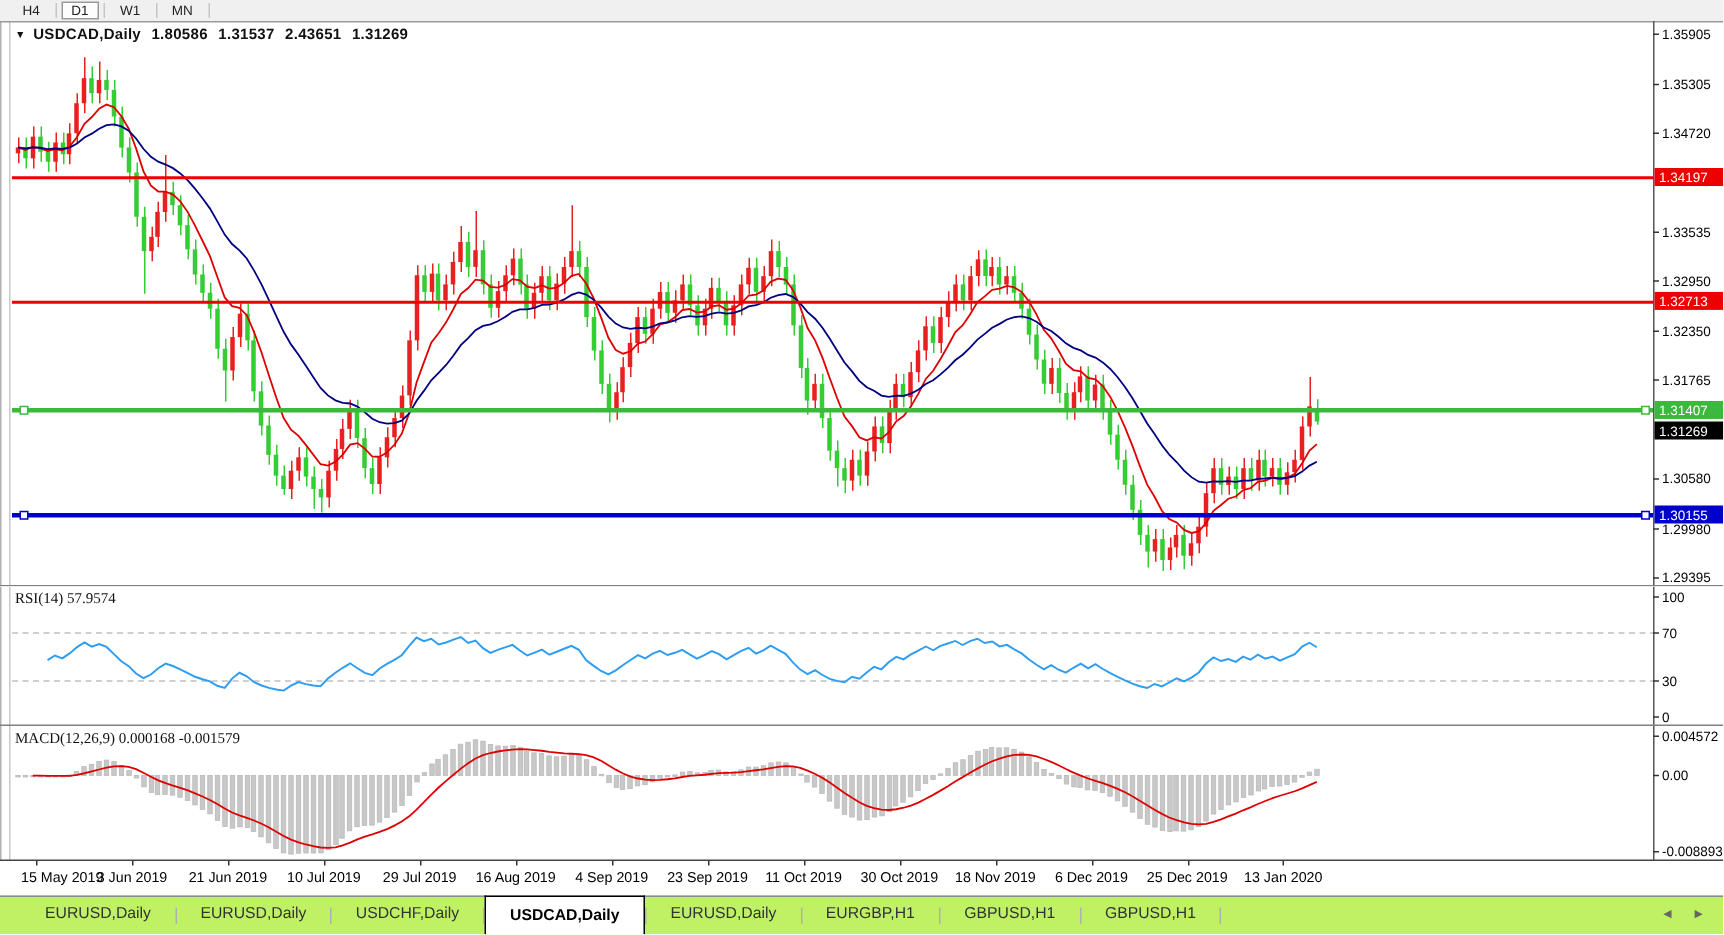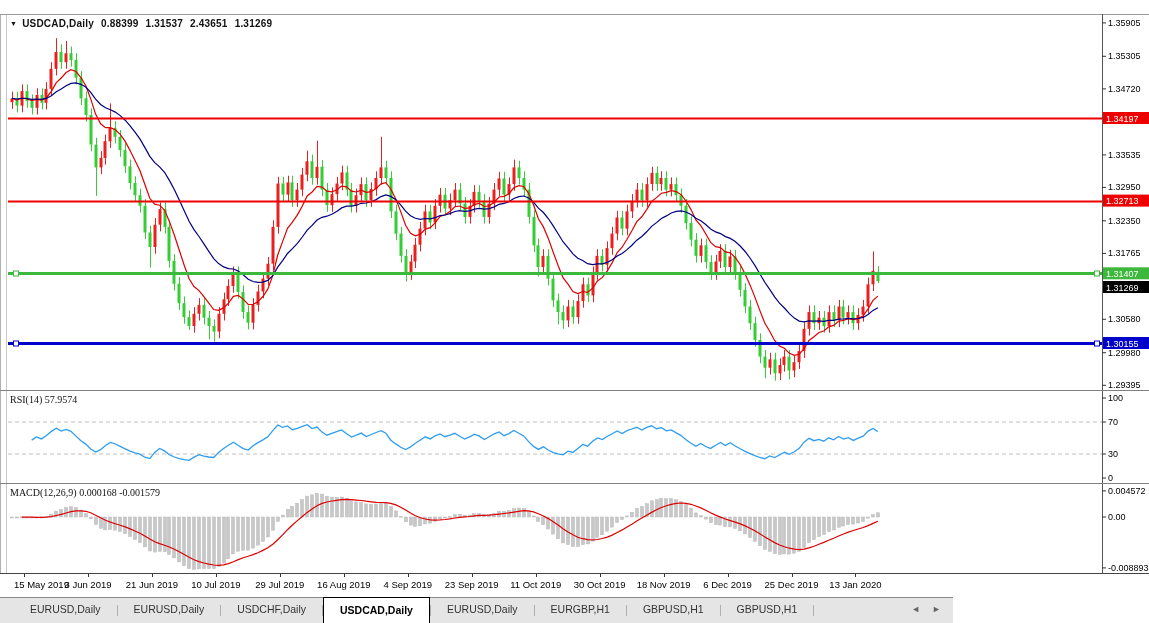--- a/index.html
+++ b/index.html
@@ -22,34 +22,44 @@
   #date-axis{top:574px;height:23px;position:absolute;left:0;width:1149px;background:#fff;padding-left:12px;}
   svg{display:block;}
 
   #chart-title{position:absolute;left:10px;top:4px;font-size:10px;font-weight:700;color:#111;
                letter-spacing:0.2px;}
   #chart-title .tri{font-size:7px;margin-right:5px;position:relative;top:-1px;}
   #chart-title span{margin-right:4px;}
   .pane-label{position:absolute;left:10px;top:3px;font-size:10px;color:#111;font-family:Liberation Serif, serif;}
 
   
-  #tab-bar{position:absolute;left:0;top:597px;width:953px;height:26px;background:#e5e5e5;
+  #tab-bar{position:absolute;left:0;top:597px;width:1149px;height:26px;background:#bef264;
            border-top:1px solid #8a8a8a;box-sizing:border-box;display:flex;align-items:stretch;}
   #tabs{display:flex;padding-left:14px;}
   .tab{font-size:10.5px;color:#333;padding:5px 16px 0 16px;white-space:nowrap;cursor:default;}
   .tab.active{background:#ffffff;border:1px solid #000;border-bottom:none;margin-top:-1px;
               font-weight:700;color:#000;padding-top:6px;}
   .tabsep{width:1px;background:#b0b0b0;margin:7px 0;}
   #tab-scroll{margin-left:auto;display:flex;gap:12px;padding:6px 12px 0 0;color:#666;font-size:9px;}
 </style>
 </head>
 <body>
 
 <div id="app">
 
+  <div id="toolbar">
+      <button class="tf">H4</button>
+      <span class="tfsep"></span>
+      <button class="tf active">D1</button>
+      <span class="tfsep"></span>
+      <button class="tf">W1</button>
+      <span class="tfsep"></span>
+      <button class="tf">MN</button>
+      <span class="tfsep"></span>
+    </div>
 
   <div id="main-pane" class="pane">
     <svg id="main-svg" width="1149" height="377" viewBox="0 0 1149 377">
         <line x1="0.5" y1="0" x2="0.5" y2="377" stroke="#b0b0b0"></line>
         <line x1="6.5" y1="0" x2="6.5" y2="377" stroke="#c8c8c8"></line>
         <line x1="0" y1="0.5" x2="1149" y2="0.5" stroke="#9a9a9a"></line>
         <g>
           <line x1="12.5" y1="77.7" x2="12.5" y2="94.9" stroke="#e82020" stroke-width="1"></line>
           <rect x="10.5" y="84.3" width="3" height="3.9" fill="#e82020"></rect>
           <line x1="17.5" y1="77.7" x2="17.5" y2="98.3" stroke="#35cc35" stroke-width="1"></line>
@@ -443,21 +453,21 @@
         <rect x="1103" y="253.3" width="46" height="12" fill="#3cb83c"></rect>
         <text x="1106" y="262.8" font-size="9" fill="#ffffff" font-family="Liberation Sans, sans-serif">1.31407</text>
         <rect x="1103" y="323.0" width="46" height="12" fill="#0000cc"></rect>
         <text x="1106" y="332.5" font-size="9" fill="#ffffff" font-family="Liberation Sans, sans-serif">1.30155</text>
         <rect x="1103" y="267.0" width="46" height="12" fill="#000000"></rect>
         <text x="1106" y="276.5" font-size="9" fill="#ffffff" font-family="Liberation Sans, sans-serif">1.31269</text>
         <line x1="0" y1="376.5" x2="1149" y2="376.5" stroke="#808080"></line>
       </svg>
     <div id="chart-title">
       <span class="tri">▼</span><span>USDCAD,Daily</span>
-      <span>0.88399</span>
+      <span>1.80586</span>
       <span>1.31537</span>
       <span>2.43651</span>
       <span>1.31269</span>
     </div>
   </div>
 
   <div id="rsi-pane" class="pane">
     <svg id="rsi-svg" width="1149" height="93" viewBox="0 0 1149 93">
         <line x1="0.5" y1="0" x2="0.5" y2="93" stroke="#b0b0b0"></line>
         <line x1="6.5" y1="0" x2="6.5" y2="93" stroke="#c8c8c8"></line>

